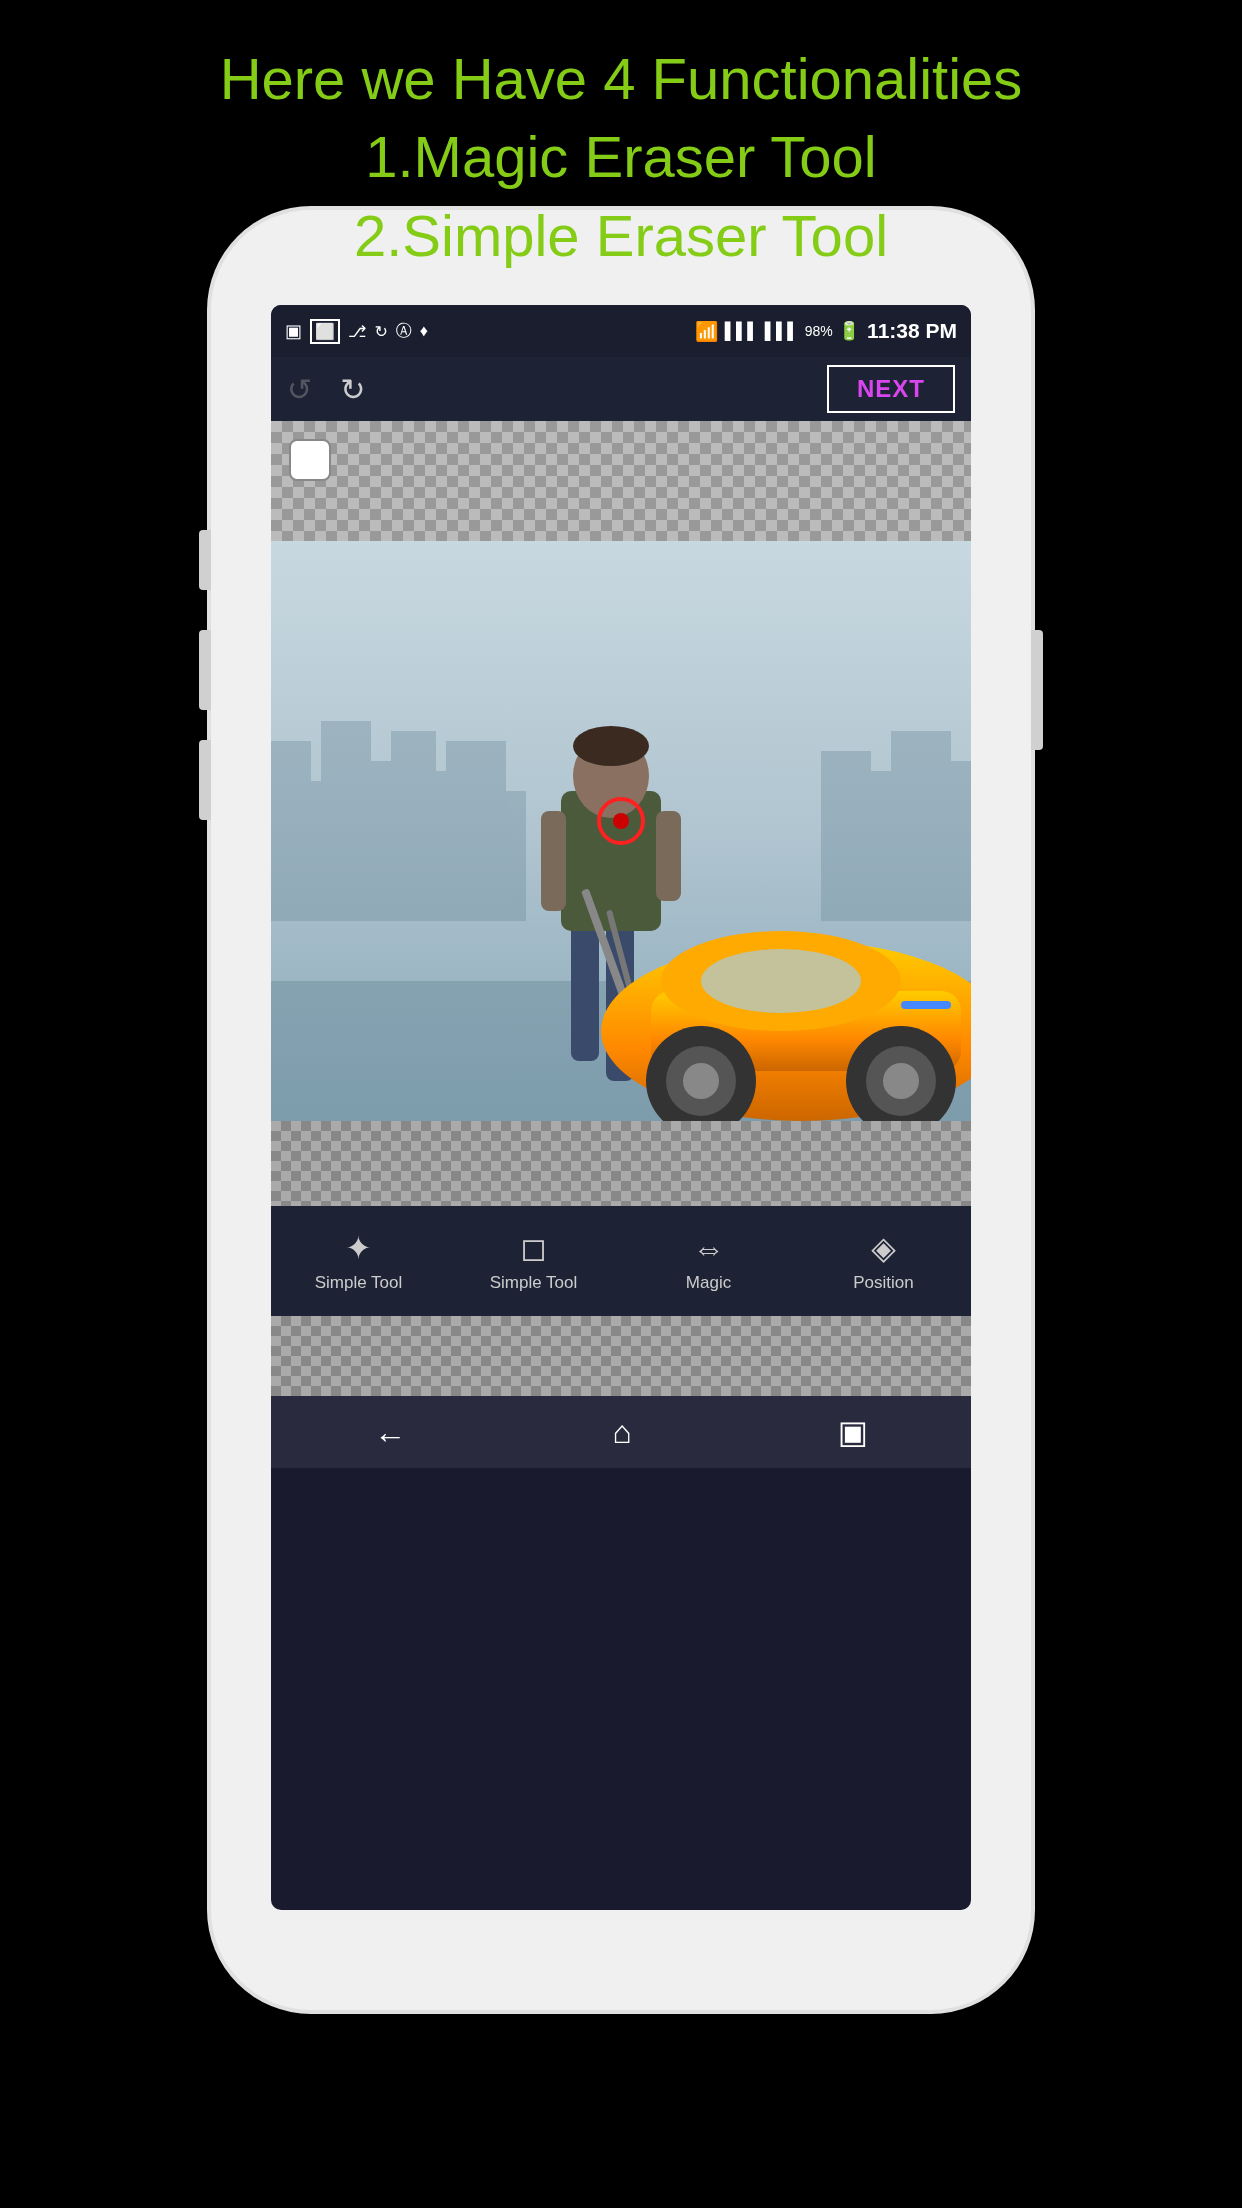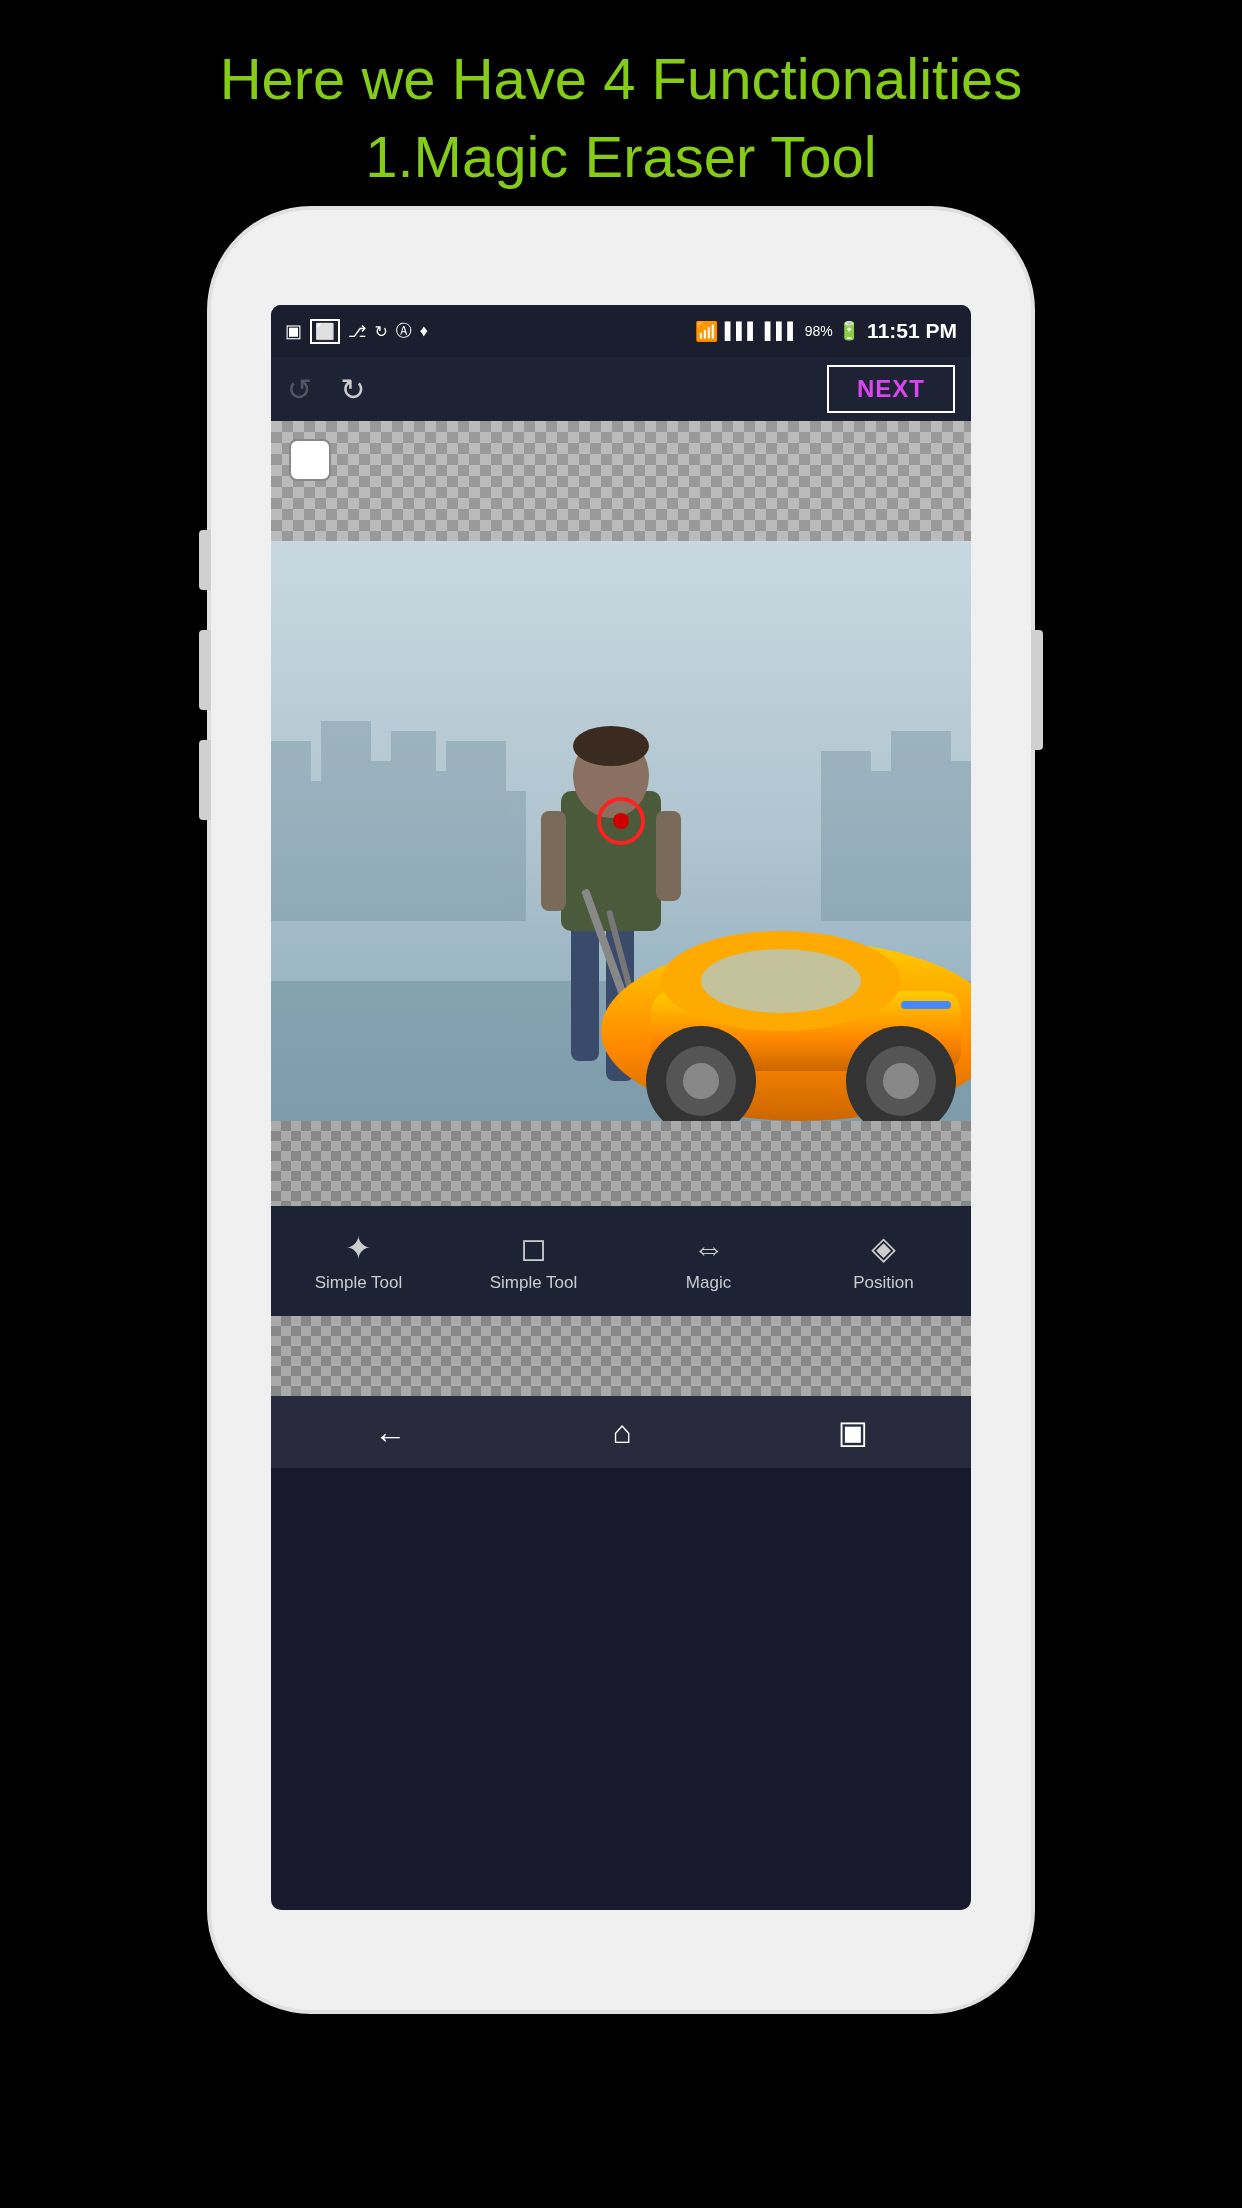--- a/index.html
+++ b/index.html
@@ -251,20 +251,21 @@
       top: 0; left: 0;
       width: 100%; height: 100%;
     }
   </style>
 </head>
 <body>
 
 <div class="header-text">
   <span>Here we Have 4 Functionalities</span><br>
   <span>1.Magic Eraser Tool</span><br>
+  <span>2.Simple Eraser Tool</span>
 </div>
 
 <div class="phone-wrapper">
   <div class="phone-shell">
 
     <div class="phone-btn-left"></div>
     <div class="phone-btn-left2"></div>
     <div class="phone-btn-left3"></div>
     <div class="phone-btn-right"></div>
   </div>
@@ -279,21 +280,21 @@
         <span style="font-size:16px;">↻</span>
         <span style="font-size:16px;">Ⓐ</span>
         <span style="font-size:16px;">♦</span>
       </div>
       <div class="status-right">
         <span>📶</span>
         <span style="font-size:16px;">▌▌▌</span>
         <span style="font-size:16px;">▌▌▌</span>
         <span style="font-size:14px;">98%</span>
         <span style="font-size:18px;">🔋</span>
-        <span class="status-time">11:51 PM</span>
+        <span class="status-time">11:38 PM</span>
       </div>
     </div>
 
     <div class="toolbar">
       <button class="toolbar-undo" style="background:none;border:none;color:#888;font-size:30px;cursor:pointer;opacity:0.5;">↺</button>
       <button class="toolbar-redo" style="background:none;border:none;color:#ccc;font-size:30px;cursor:pointer;margin-left:12px;">↻</button>
       <div class="toolbar-spacer"></div>
       <button class="next-btn">NEXT</button>
     </div>
 

